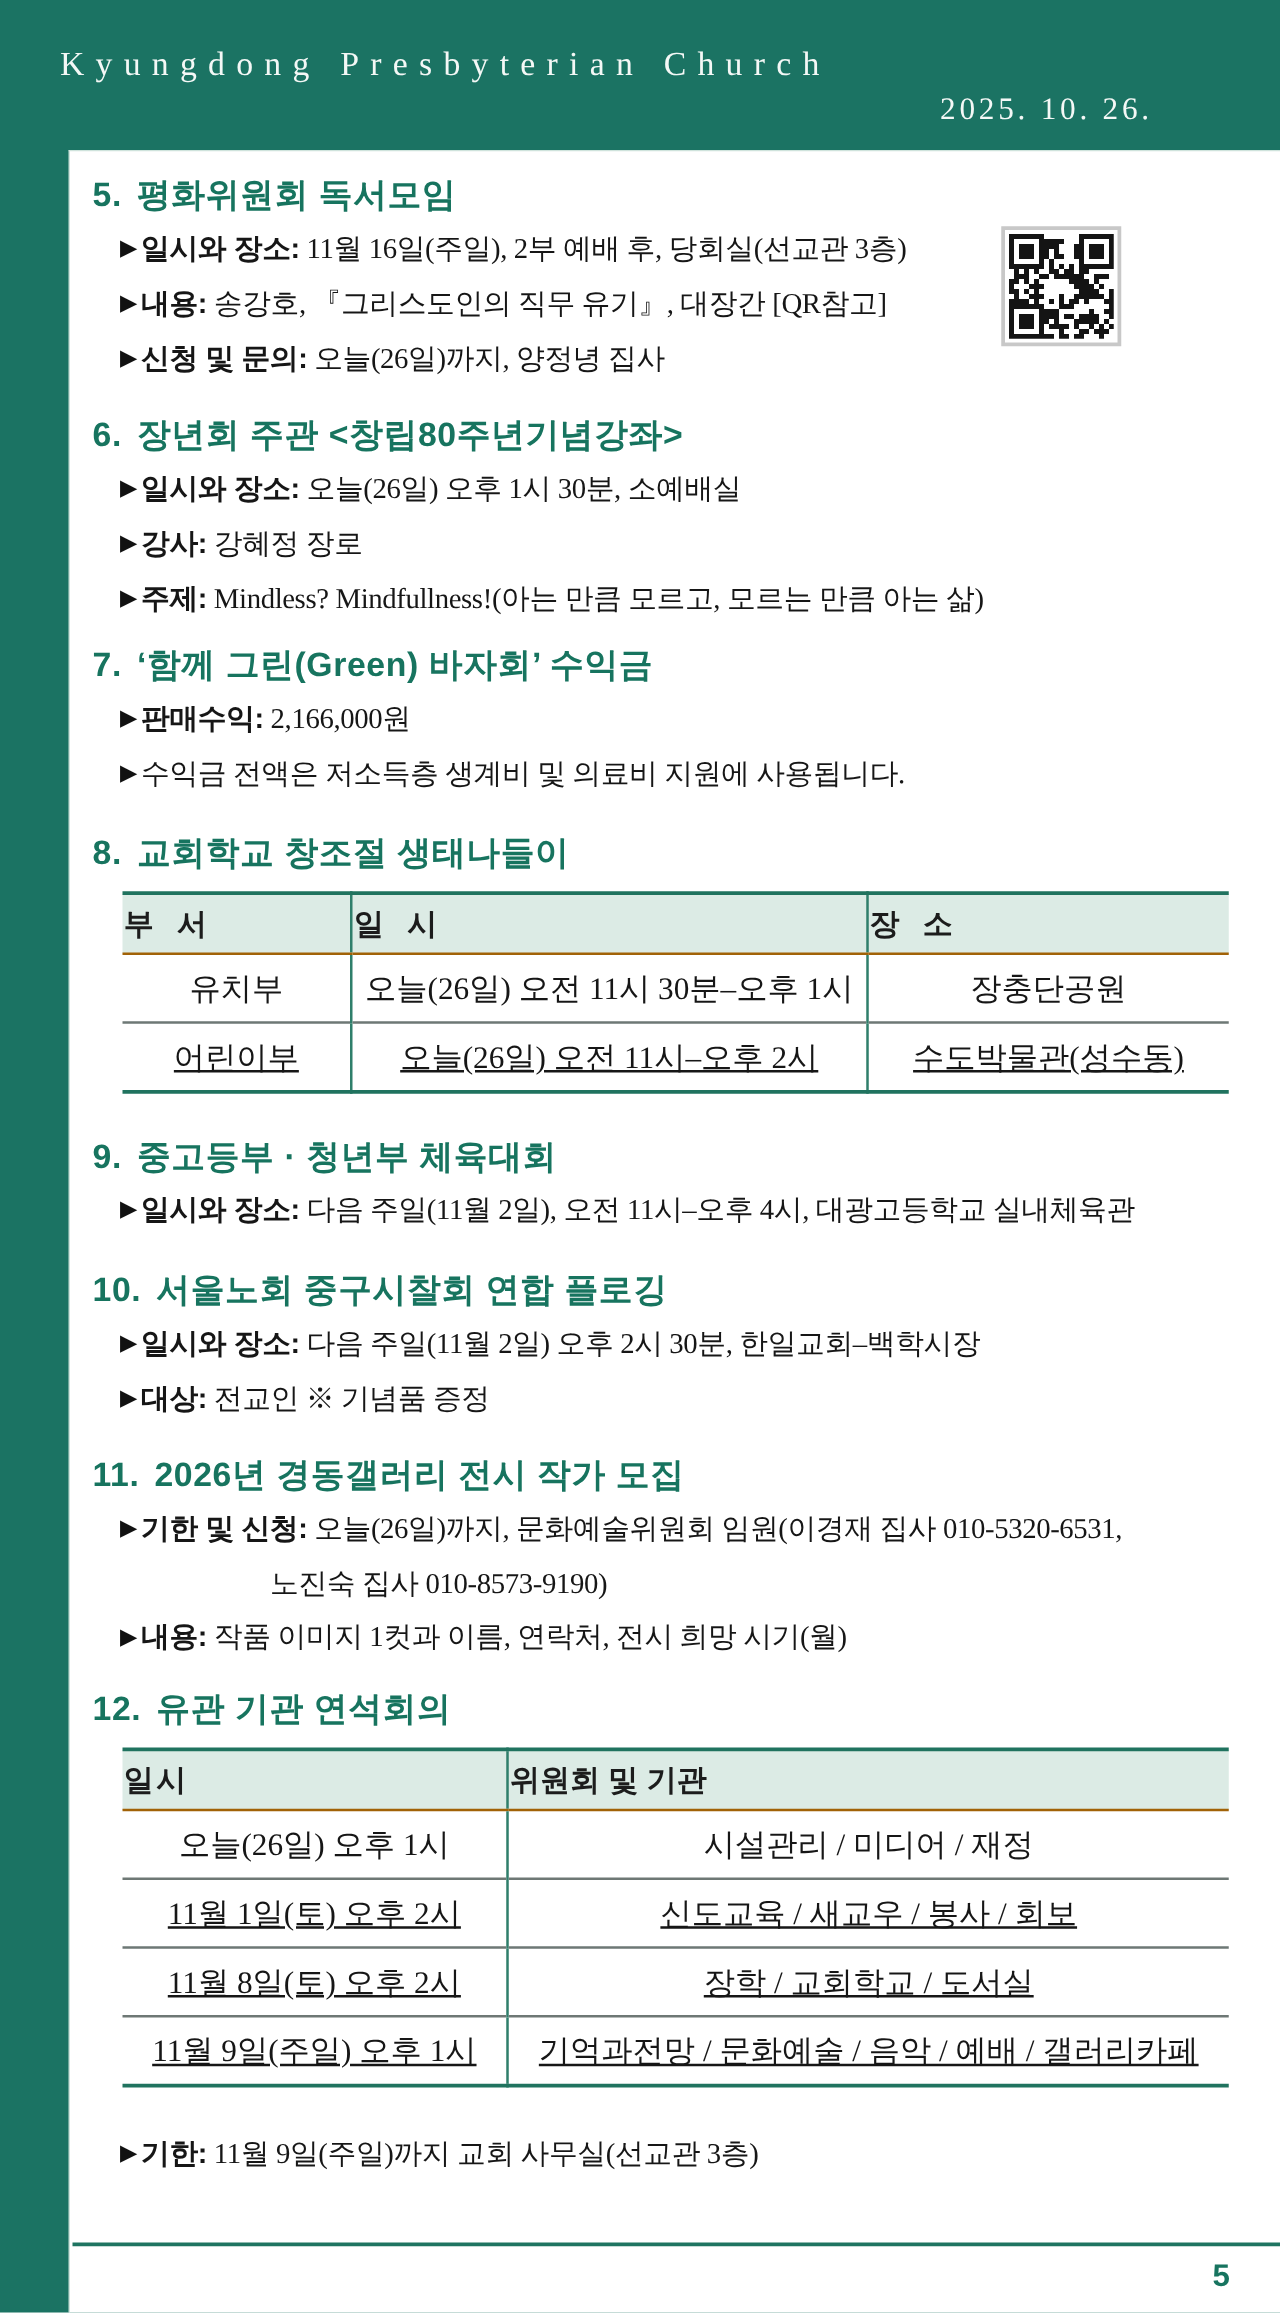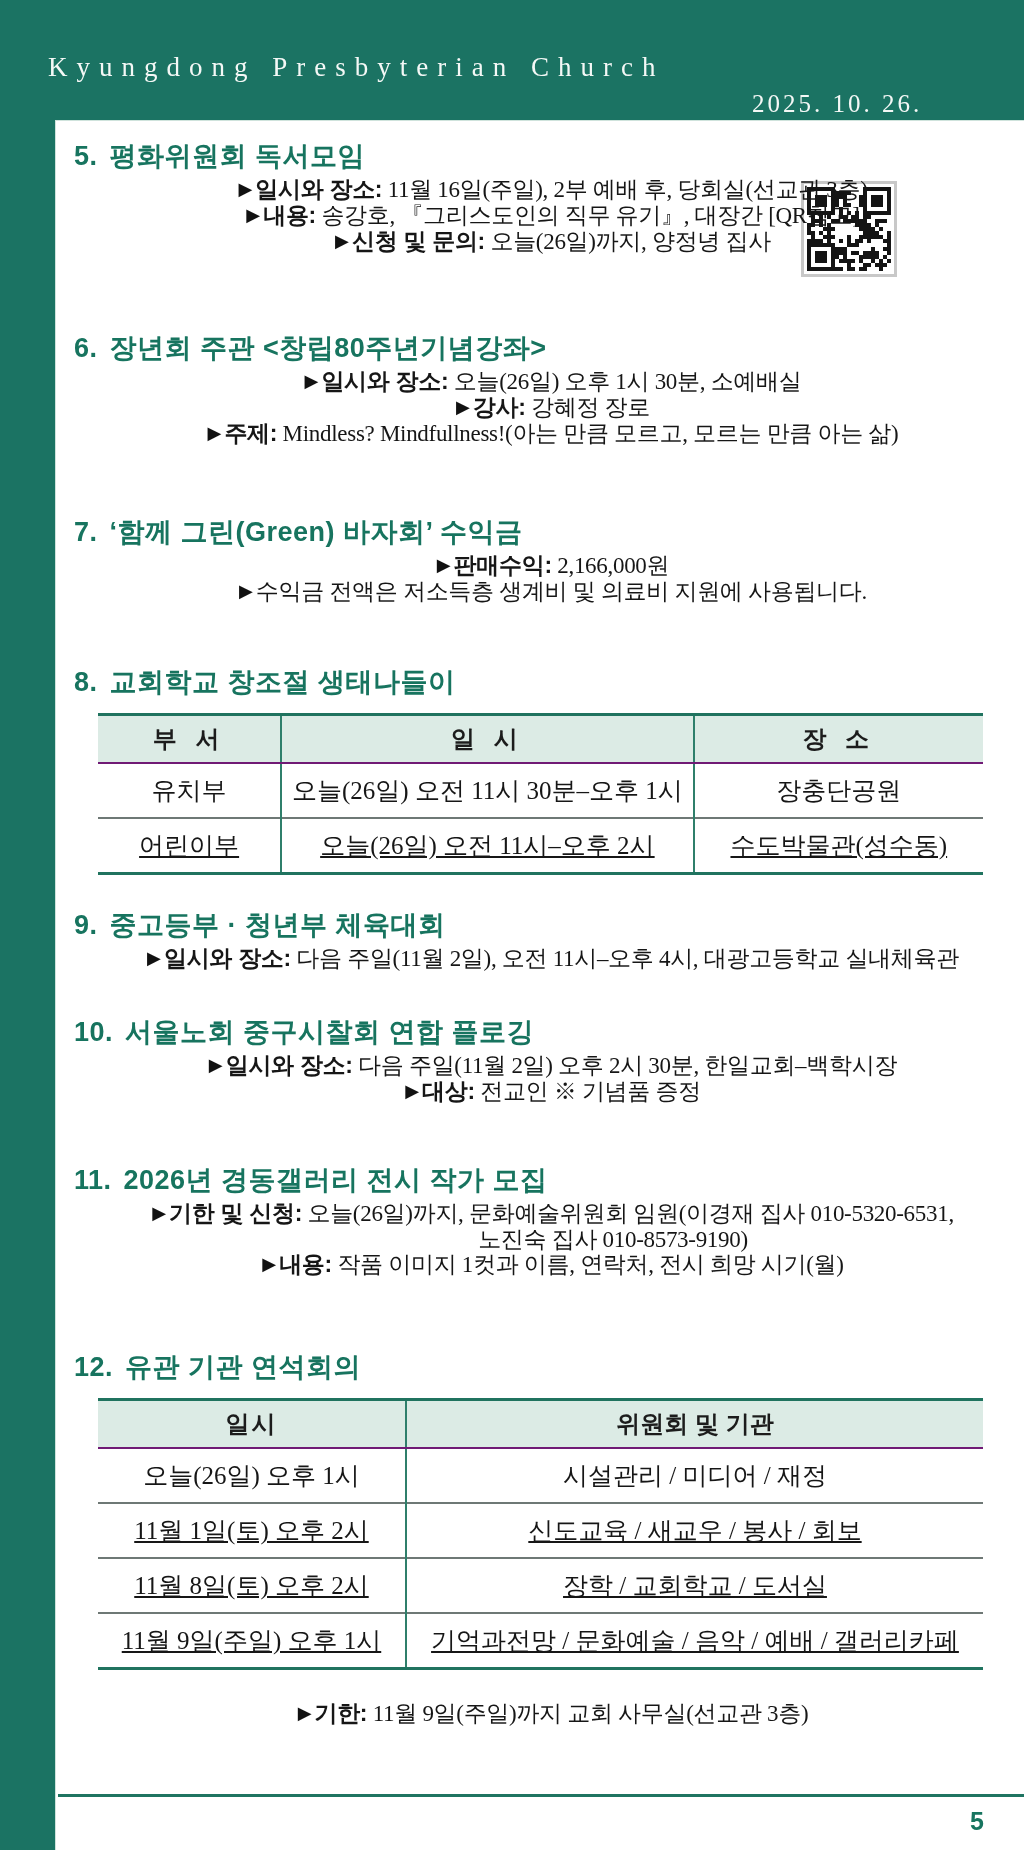--- a/index.html
+++ b/index.html
@@ -3,21 +3,21 @@
 <meta charset="utf-8">
 <style>
   html,body{margin:0;padding:0;}
   body{
     width:1024px;height:1850px;position:relative;overflow:hidden;
     background:#1b7363;
     font-family:"Liberation Sans","DejaVu Sans",sans-serif;
     -webkit-font-smoothing:antialiased;
   }
   
-  .header-bar{position:absolute;left:0;top:16px;width:1024px;height:120px;}
+  .header-bar{position:absolute;left:0;top:0;width:1024px;height:120px;}
   .church-name{
     position:absolute;left:48px;top:36px;
     font-family:"Liberation Serif","DejaVu Serif",serif;
     font-size:27px;color:#f4f8f6;letter-spacing:9px;white-space:nowrap;
   }
   .bulletin-date{
     position:absolute;left:752px;top:37px;
     font-family:"Liberation Serif","DejaVu Serif",serif;
     font-size:25px;color:#f4f8f6;letter-spacing:3px;white-space:nowrap;margin-top:37px;
   }
@@ -26,31 +26,31 @@
     position:absolute;left:55px;top:120px;right:0;bottom:0;background:#ffffff;
     border-top:1px solid #cfe3dc;border-left:1px solid #cfe3dc;
   }
   .section{position:absolute;left:18px;right:14px;}
   .section-heading{
     font-size:27px;font-weight:bold;color:#17745f;line-height:34px;
     letter-spacing:0.5px;white-space:nowrap;
   }
   .section-num{margin-right:12px;}
   .items{margin-top:4px;}
-  .item{font-size:23px;line-height:24px;white-space:nowrap;color:#161616;padding-left:22px;text-align:center;}
+  .item{font-size:23px;line-height:42px;white-space:nowrap;color:#161616;padding-left:22px;}
   .item .marker{font-size:18px;margin-right:3px;position:relative;top:-2px;color:#111;}
   .item .lbl{font-weight:bold;letter-spacing:-0.3px;}
   .item .val{font-family:"Liberation Serif","DejaVu Serif",serif;letter-spacing:-0.3px;}
   .item.continuation{padding-left:142px;}
   
   table{border-collapse:collapse;margin-left:24px;margin-top:14px;width:885px;
         border-top:3px solid #20735f;border-bottom:3px solid #20735f;}
   th{
     background:#dcebe5;font-size:24px;font-weight:bold;color:#1c1c1c;
-    height:44px;text-align:center;border-bottom:2px solid #701a75;white-space:nowrap;
+    height:44px;text-align:left;border-bottom:2px solid #a16207;white-space:nowrap;
   }
   td{
     font-family:"Liberation Serif","DejaVu Serif",serif;
     font-size:25px;color:#161616;height:51px;text-align:center;white-space:nowrap;
   }
   tbody tr + tr td{border-top:2px solid #6e7875;text-decoration:underline;}
   .vline{border-left:2px solid #2f7f6b;}
   
   .qr-box{
     position:absolute;left:745px;top:60px;width:84px;height:84px;

